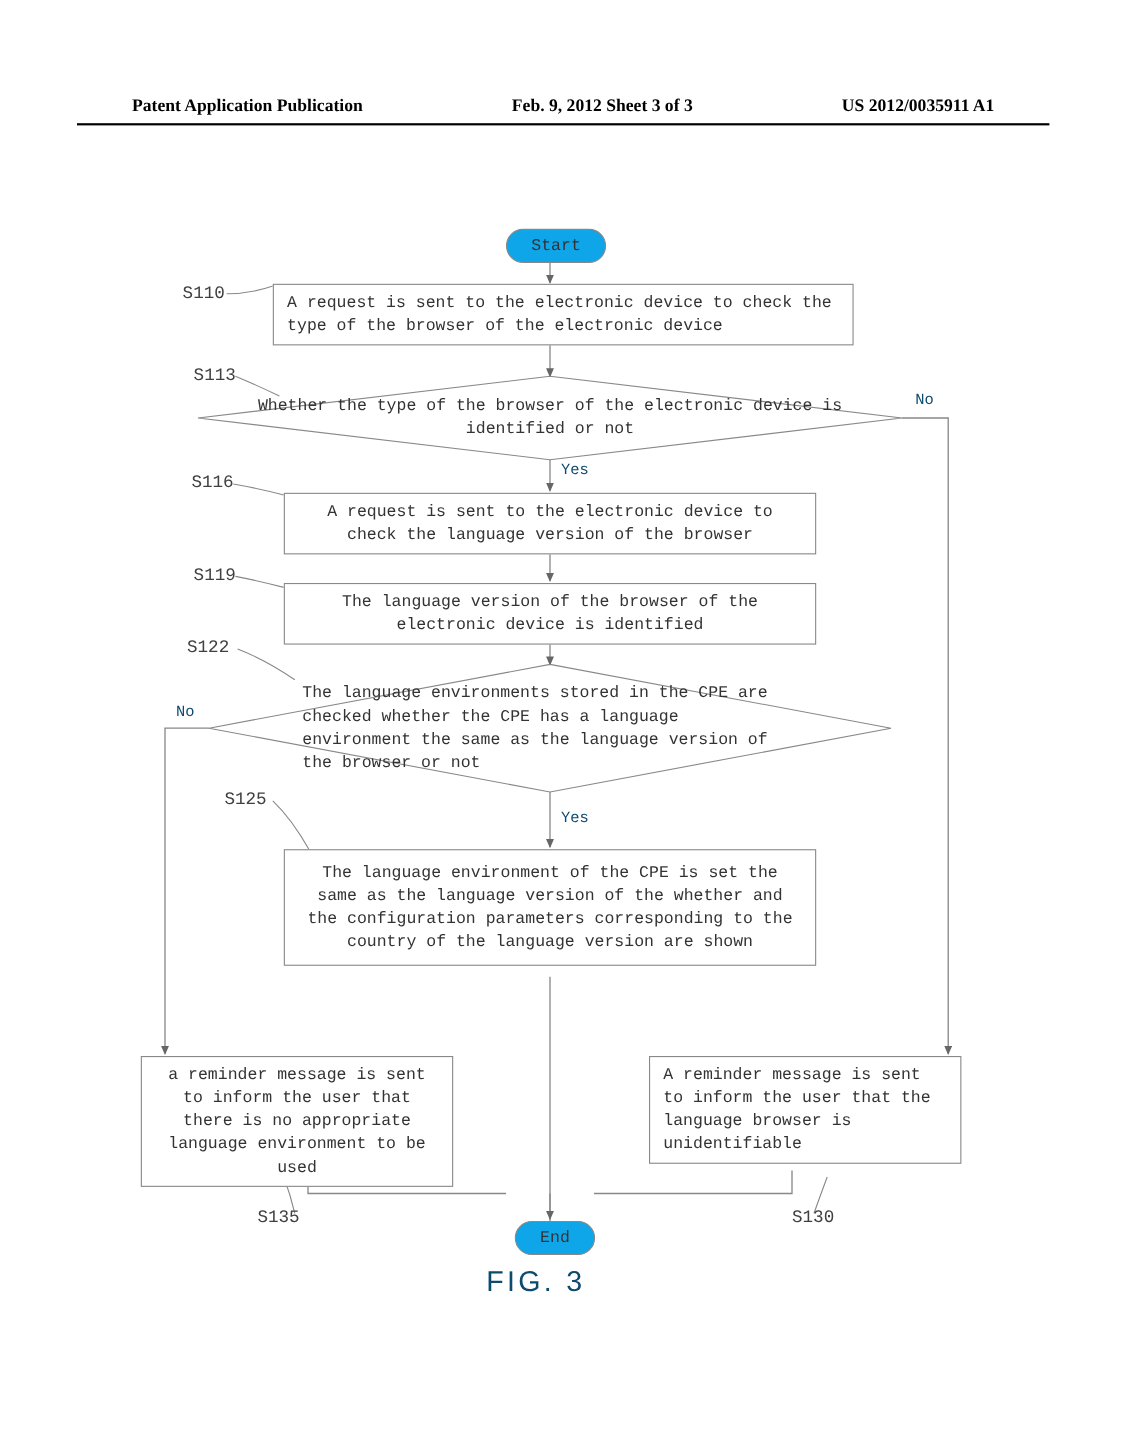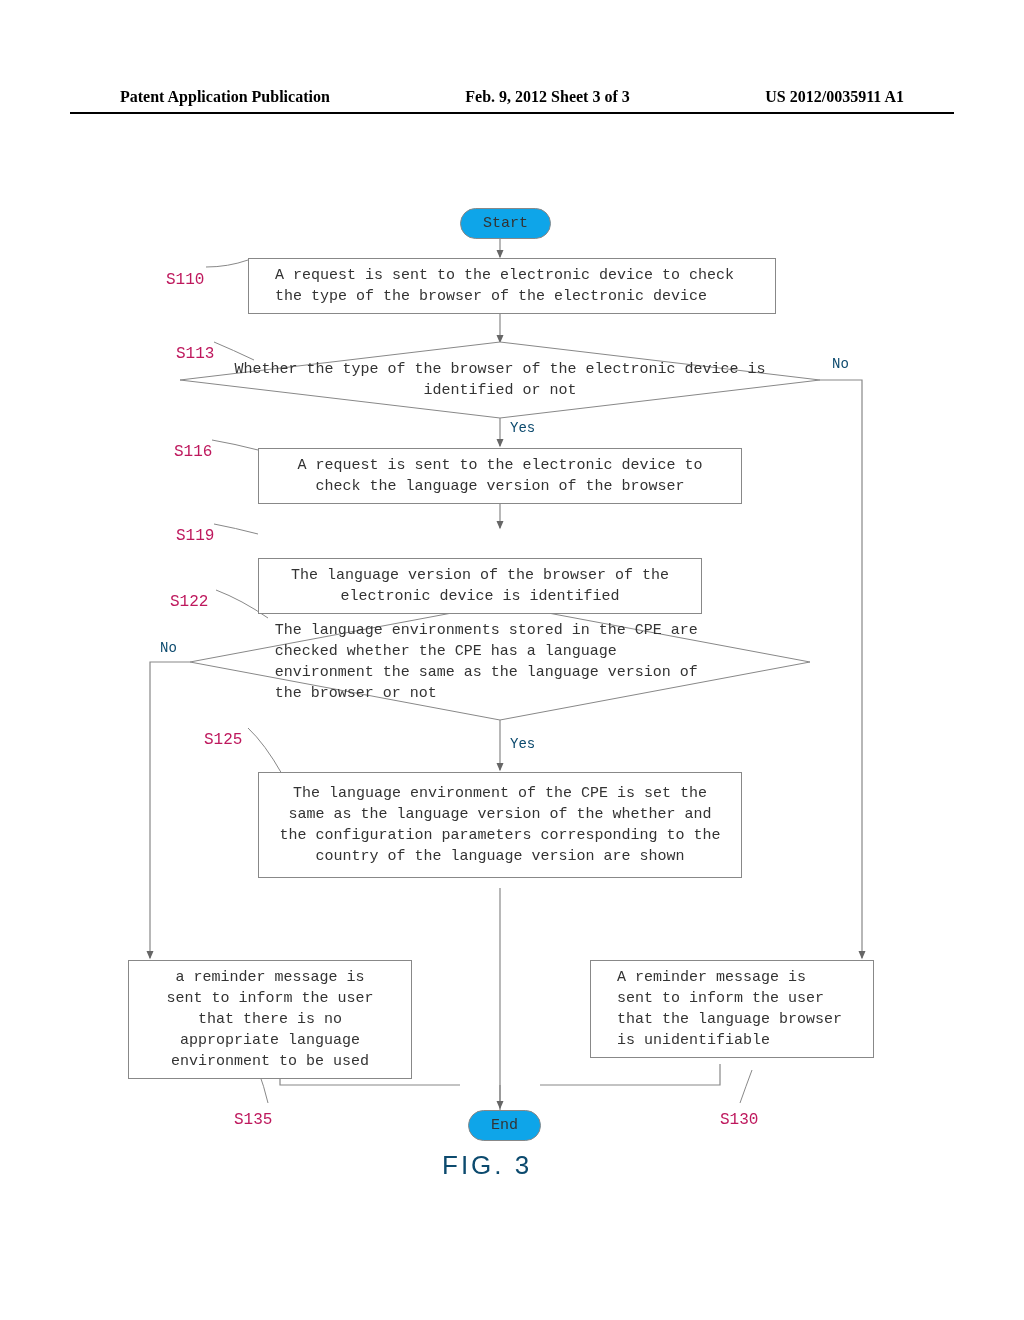--- a/index.html
+++ b/index.html
@@ -46,21 +46,21 @@
     .terminator {
       border: 1px solid #888;
       border-radius: 18px;
       padding: 4px 22px;
       background: #0ea5e9;
       text-align: center;
     }
     .process {
       border: 1px solid #888;
       background: #fff;
-      padding: 6px 26px;
+      padding: 6px 12px;
       text-align: left;
     }
     .process.center { text-align: center; }
     .decision-inner {
       position: absolute;
       left: 50%;
       top: 50%;
       transform: translate(-50%, -50%);
       text-align: center;
       width: 85%;
@@ -73,22 +73,21 @@
     .label {
       position: absolute;
       font-family: "Courier New", monospace;
       font-size: 14px;
       color: #0c4a6e;
     }
     .step-label {
       position: absolute;
       font-family: "Courier New", monospace;
       font-size: 16px;
-      color: #be185d;
-      margin-top: 13px;
+      color: #404040;
     }
     .lead-line {
       stroke: #888;
       stroke-width: 1;
       fill: none;
     }
     .flow-line {
       stroke: #888;
       stroke-width: 1.2;
       fill: none;
@@ -175,21 +174,21 @@
 </div>
 
 <div class="node" style="left:180px; top:342px; width:640px; height:76px;">
   <div class="decision-inner">Whether the type of the browser of the electronic device is identified or not</div>
 </div>
 
 <div class="node process center" style="left:258px; top:448px; width:484px;">
   <span>A request is sent to the electronic device to check the language version of the browser</span>
 </div>
 
-<div class="node process center" style="left:258px; top:530px; width:444px;margin-top:28px;">
+<div class="node process center" style="left:258px; top:530px; width:484px;">
   <span>The language version of the browser of the electronic device is identified</span>
 </div>
 
 <div class="node" style="left:188px; top:604px; width:620px; height:116px;">
   <div class="decision-inner" style="width:72%; text-align:left;">The language environments stored in the CPE are checked whether the CPE has a language environment the same as the language version of the browser or not</div>
 </div>
 
 <div class="node process center" style="left:258px; top:772px; width:484px; padding:10px 14px;">
   <span>The language environment of the CPE is set the same as the language version of the whether and the configuration parameters corresponding to the country of the language version are shown</span>
 </div>

